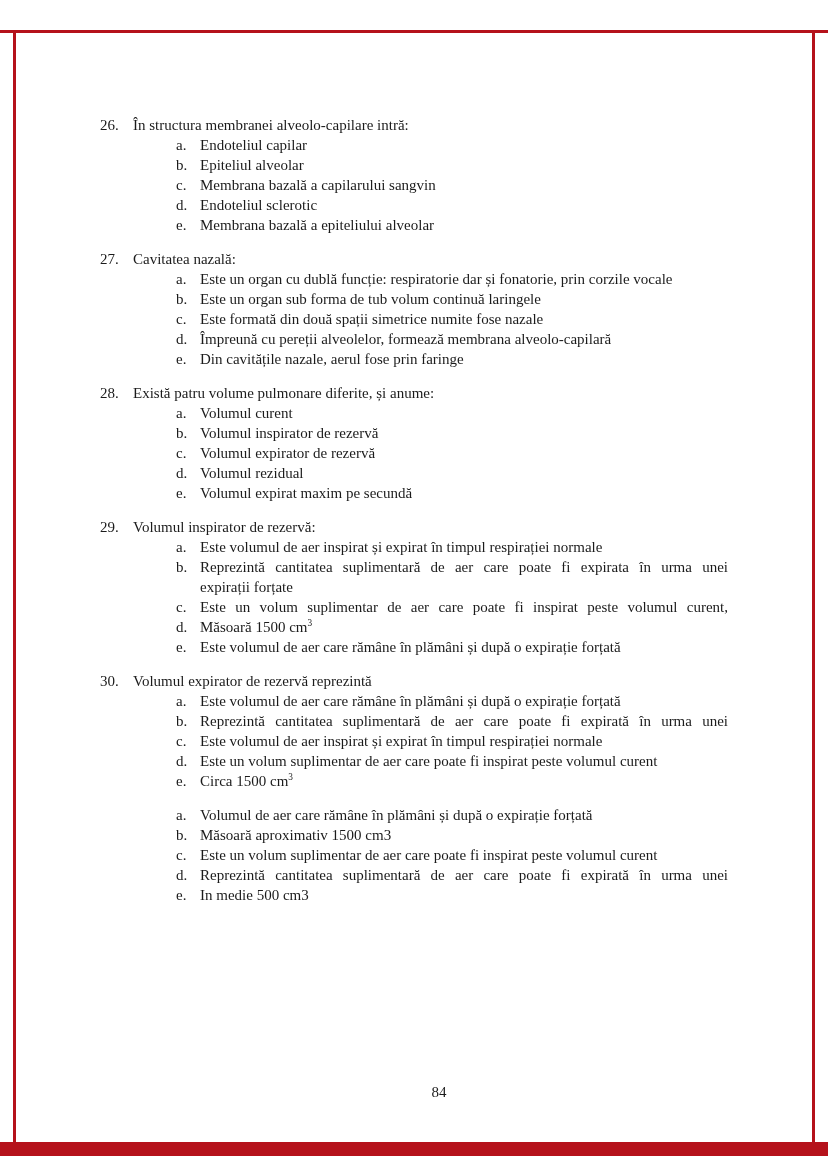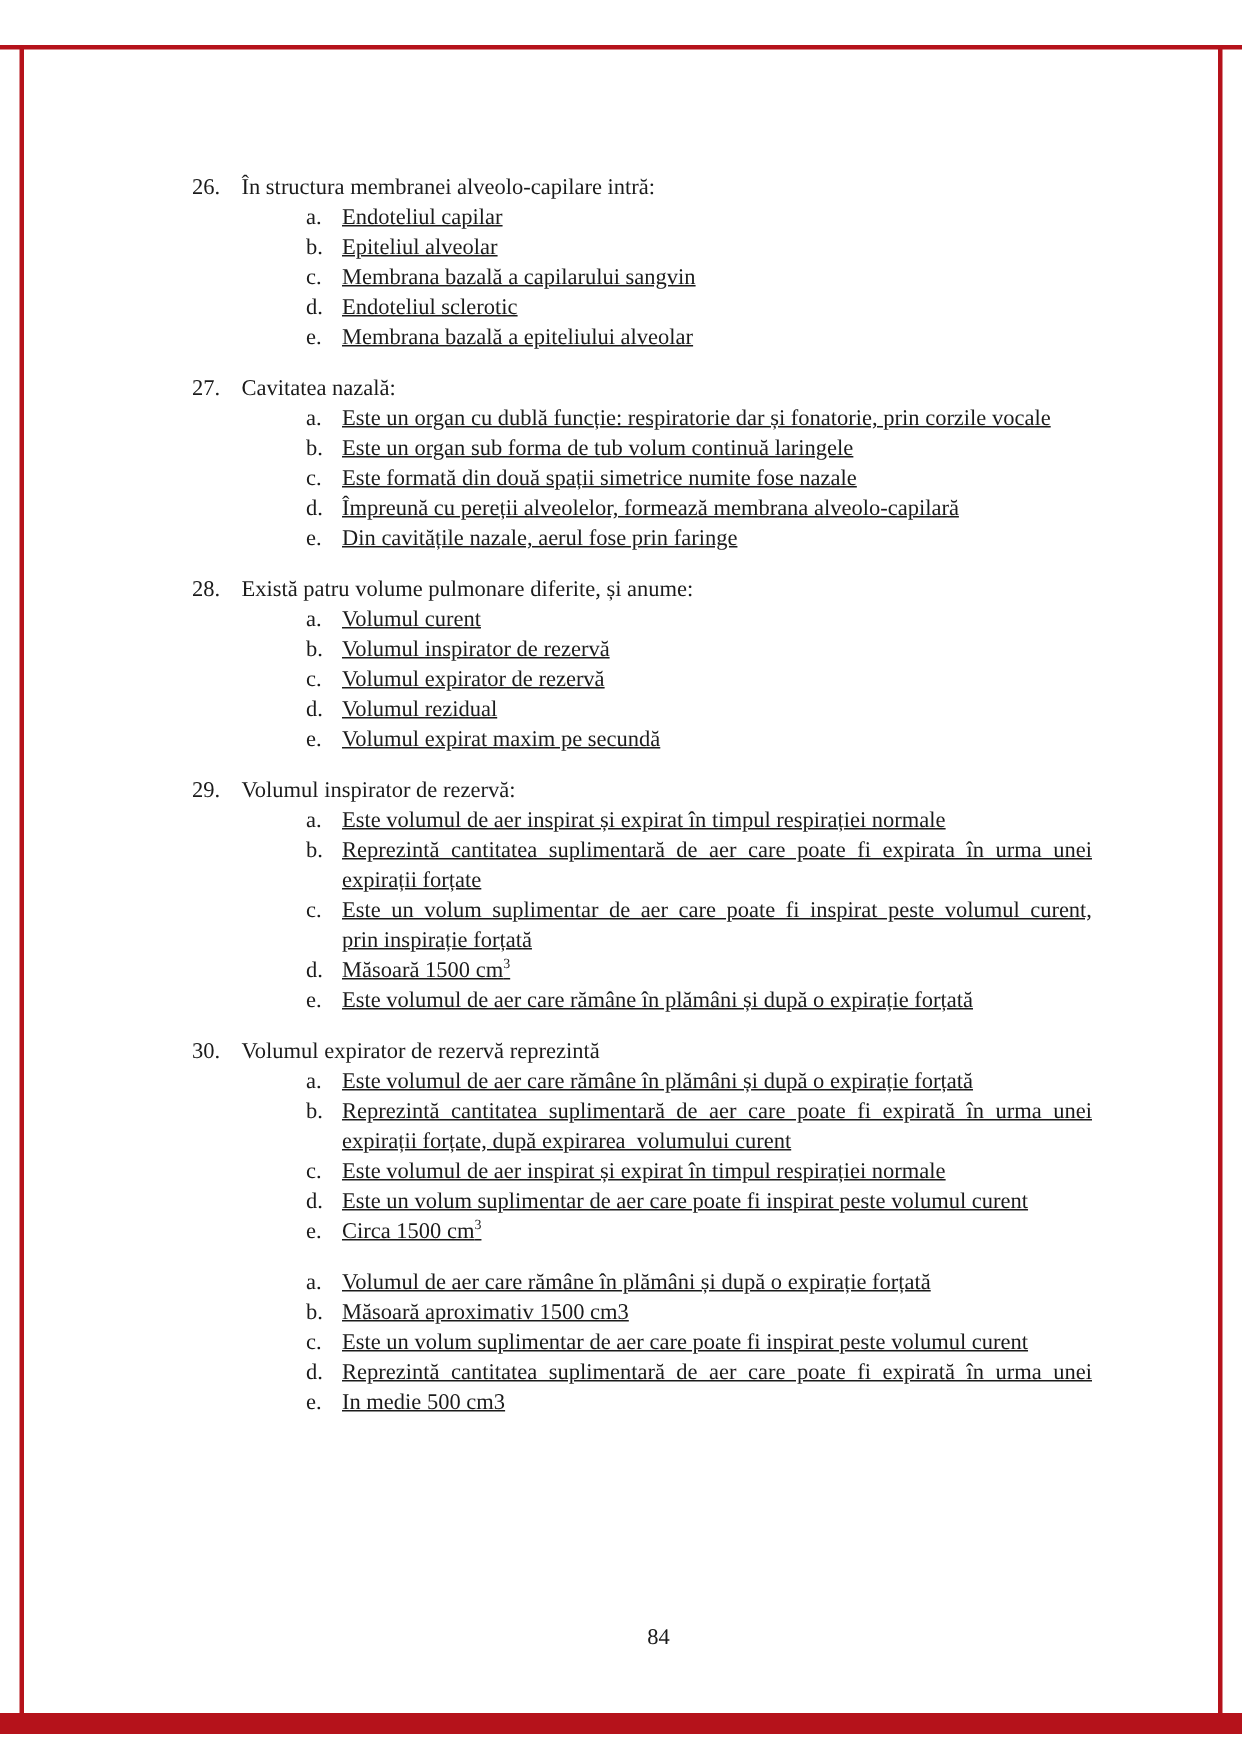--- a/index.html
+++ b/index.html
@@ -23,39 +23,39 @@
   .frame-right  { left: 812px; top: 30px;   width: 3px;   height: 1126px; }
   .frame-bottom { left: 0;     top: 1142px; width: 828px; height: 14px; }
 
   .content {
     position: absolute;
     left: 0; top: 0;
     padding: 115px 0 0 100px;
     width: 728px;
     box-sizing: border-box;
   }
-  .question { margin-bottom: 14px; margin-left: 28px; }
+  .question { margin-bottom: 14px; }
   .q-head { display: flex; }
   .q-num {
     flex: 0 0 33px;
     font-size: 15px;
     line-height: 20px;
   }
   .q-text {
     font-size: 15px;
     line-height: 20px;
   }
   .options { margin-left: 76px; }
   .option { display: flex; }
   .opt-letter {
     flex: 0 0 24px;
     font-size: 15px;
     line-height: 20px;
   }
-  .opt-text { width: 548px; text-decoration: underline; }
+  .opt-text { width: 548px; }
   .line {
     font-size: 15px;
     line-height: 20px;
   }
   .line:not(.fill) { white-space: pre-wrap; }
   .line.fill {
     text-align: justify;
     text-align-last: justify;
   }
   sup {
@@ -214,21 +214,20 @@
             <span class="opt-letter">b.</span>
             <div class="opt-text">
               <div class="line fill">Reprezintă cantitatea suplimentară de aer care poate fi expirata în urma unei</div>
               <div class="line">expirații forțate</div>
             </div>
           </div>
           <div class="option">
             <span class="opt-letter">c.</span>
             <div class="opt-text">
               <div class="line fill">Este un volum suplimentar de aer care poate fi inspirat peste volumul curent,</div>
-              <div class="line">prin inspirație forțată</div>
             </div>
           </div>
           <div class="option">
             <span class="opt-letter">d.</span>
             <div class="opt-text">
               <div class="line">Măsoară 1500 cm<sup>3</sup></div>
             </div>
           </div>
           <div class="option">
             <span class="opt-letter">e.</span>
@@ -247,21 +246,20 @@
           <div class="option">
             <span class="opt-letter">a.</span>
             <div class="opt-text">
               <div class="line">Este volumul de aer care rămâne în plămâni și după o expirație forțată</div>
             </div>
           </div>
           <div class="option">
             <span class="opt-letter">b.</span>
             <div class="opt-text">
               <div class="line fill">Reprezintă cantitatea suplimentară de aer care poate fi expirată în urma unei</div>
-              <div class="line">expirații forțate, după expirarea  volumului curent</div>
             </div>
           </div>
           <div class="option">
             <span class="opt-letter">c.</span>
             <div class="opt-text">
               <div class="line">Este volumul de aer inspirat și expirat în timpul respirației normale</div>
             </div>
           </div>
           <div class="option">
             <span class="opt-letter">d.</span>

